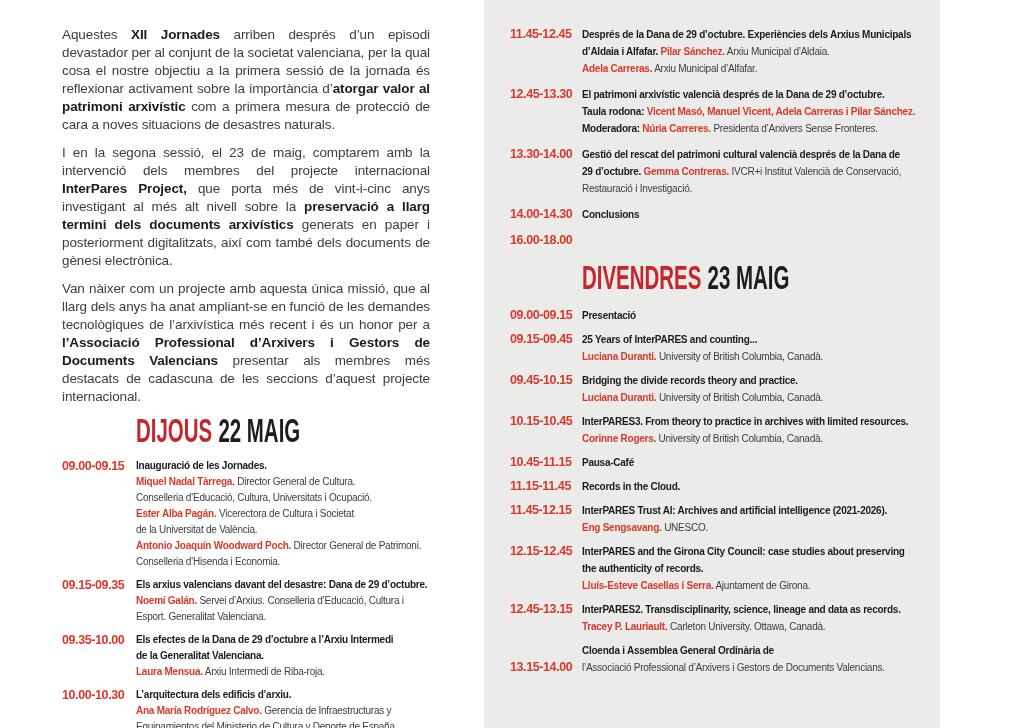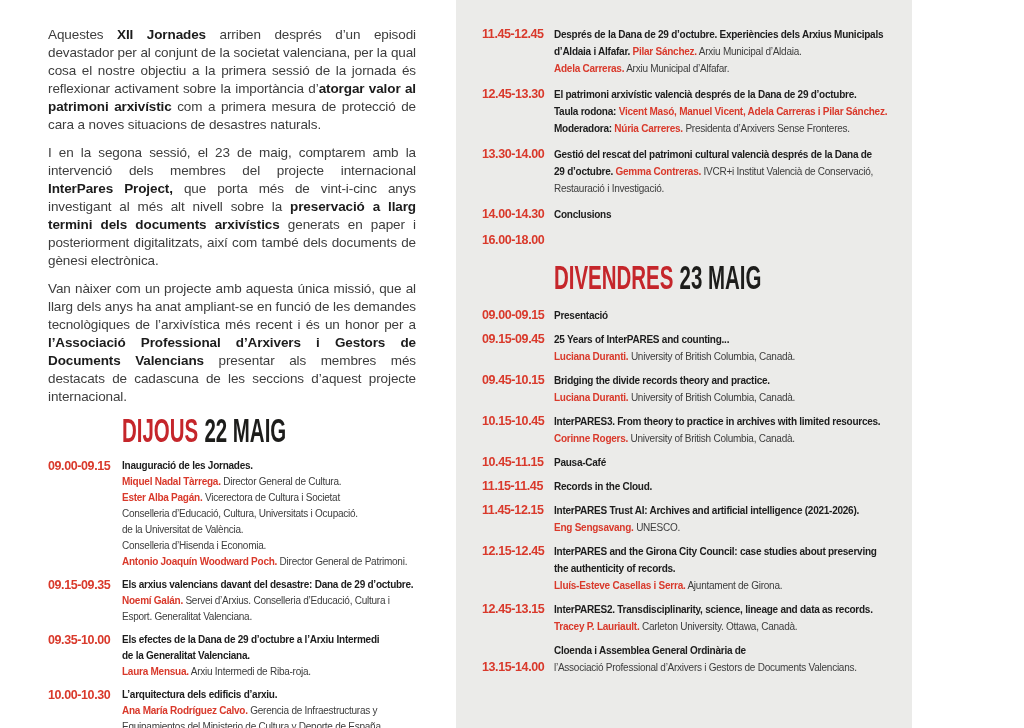--- a/index.html
+++ b/index.html
@@ -2,21 +2,21 @@
 <html style="--page-bg: #ffffff; --panel-bg: #ebebe9; --accent-red: #d9392b; --heading-red: #c5262b; --heading-dark: #1d1d1b; --text: #3d3d3d; --text-bold: #1c1c1c;"><head>
 <meta charset="utf-8">
 <style>
   html,body{margin:0;padding:0;}
   body{
     width:1024px;height:728px;overflow:hidden;
     background:#ffffff;
     font-family:"Liberation Sans", sans-serif;
   }
   .page{display:flex;width:1024px;height:728px;}
-  .col{width:456px;height:728px;box-sizing:border-box;overflow:hidden;}
+  .col{width:456px;height:728px;box-sizing:border-box;overflow:hidden;margin-left:14px;}
   .col-left{background:var(--page-bg,#ffffff);padding:26px 40px 0 48px;}
   .col-right{background:var(--panel-bg,#ebebe9);padding:26px 24px 0 26px;}
 
   
   .intro-p{
     margin:0 0 10px;text-align:justify;
     font-size:13.5px;line-height:18px;letter-spacing:-0.1px;
     color:var(--text,#3d3d3d);
   }
   .intro-p:last-child{margin-bottom:0;}
@@ -68,25 +68,25 @@
       </div>
 
     <h1 class="day-heading"><span class="h-day">DIJOUS</span><span class="h-date">22 MAIG</span></h1>
 
     <div class="schedule sched-left">
         <div class="sched-row">
           <div class="sched-time">09.00-09.15</div>
           <div class="sched-content">
             <div class="sched-line"><span class="seg-b">Inauguració de les Jornades.</span></div>
             <div class="sched-line"><span class="seg-r">Miquel Nadal Tàrrega.</span><span class="seg-n"> Director General de Cultura.</span></div>
+            <div class="sched-line"><span class="seg-n">Conselleria d’Educació, Cultura, Universitats i Ocupació.</span></div>
             <div class="sched-line"><span class="seg-r">Ester Alba Pagán.</span><span class="seg-n"> Vicerectora de Cultura i Societat</span></div>
-            <div class="sched-line"><span class="seg-n">Conselleria d’Educació, Cultura, Universitats i Ocupació.</span></div>
             <div class="sched-line"><span class="seg-n">de la Universitat de València.</span></div>
+            <div class="sched-line"><span class="seg-r">Antonio Joaquín Woodward Poch.</span><span class="seg-n"> Director General de Patrimoni.</span></div>
             <div class="sched-line"><span class="seg-n">Conselleria d’Hisenda i Economia.</span></div>
-            <div class="sched-line"><span class="seg-r">Antonio Joaquín Woodward Poch.</span><span class="seg-n"> Director General de Patrimoni.</span></div>
           </div>
         </div>
         <div class="sched-row">
           <div class="sched-time">09.15-09.35</div>
           <div class="sched-content">
             <div class="sched-line"><span class="seg-b">Els arxius valencians davant del desastre: Dana de 29 d’octubre.</span></div>
             <div class="sched-line"><span class="seg-r">Noemí Galán.</span><span class="seg-n"> Servei d’Arxius. Conselleria d’Educació, Cultura i</span></div>
             <div class="sched-line"><span class="seg-n">Esport. Generalitat Valenciana.</span></div>
           </div>
         </div>

